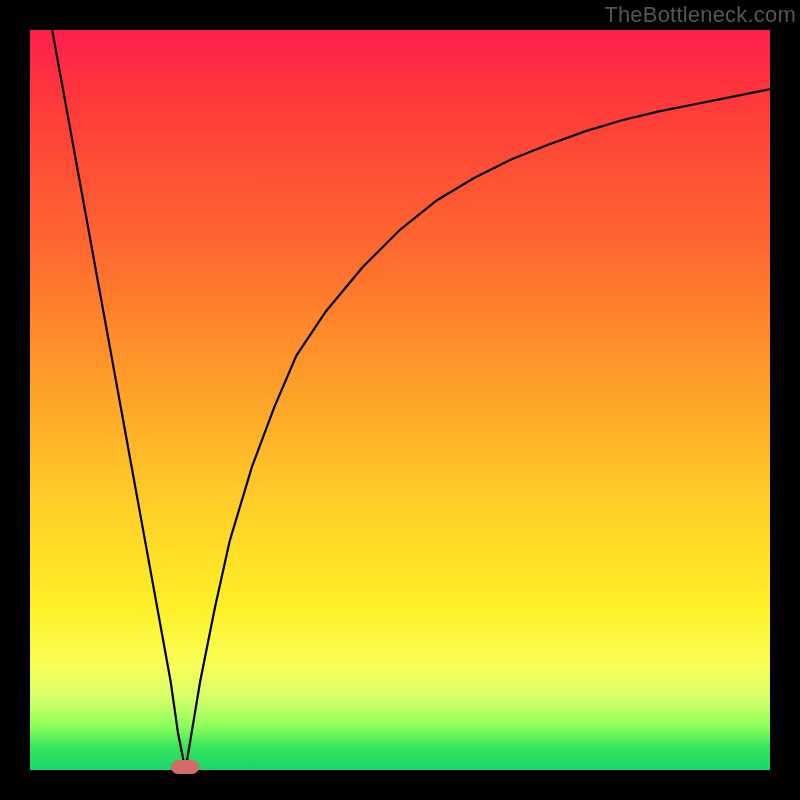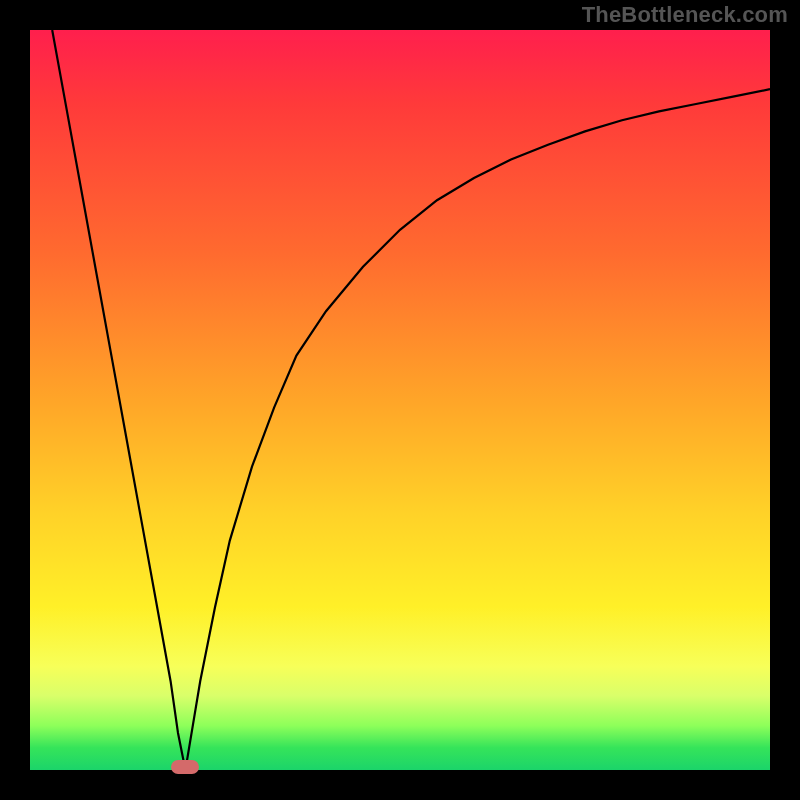--- a/index.html
+++ b/index.html
@@ -13,24 +13,24 @@
   }
   .frame {
     position: relative;
     width: 800px;
     height: 800px;
     background: #000;
   }
   .watermark {
     position: absolute;
     top: 2px;
-    right: 12px;
+    right: 4px;
     color: #555;
     font-size: 22px;
-    font-weight: 700;
+    font-weight: 400;
     letter-spacing: 0.2px;
     z-index: 40;
   }
   .plot-outer {
     position: absolute;
     left: 30px;
     top: 30px;
     width: 740px;
     height: 740px;
     background: #fff;

